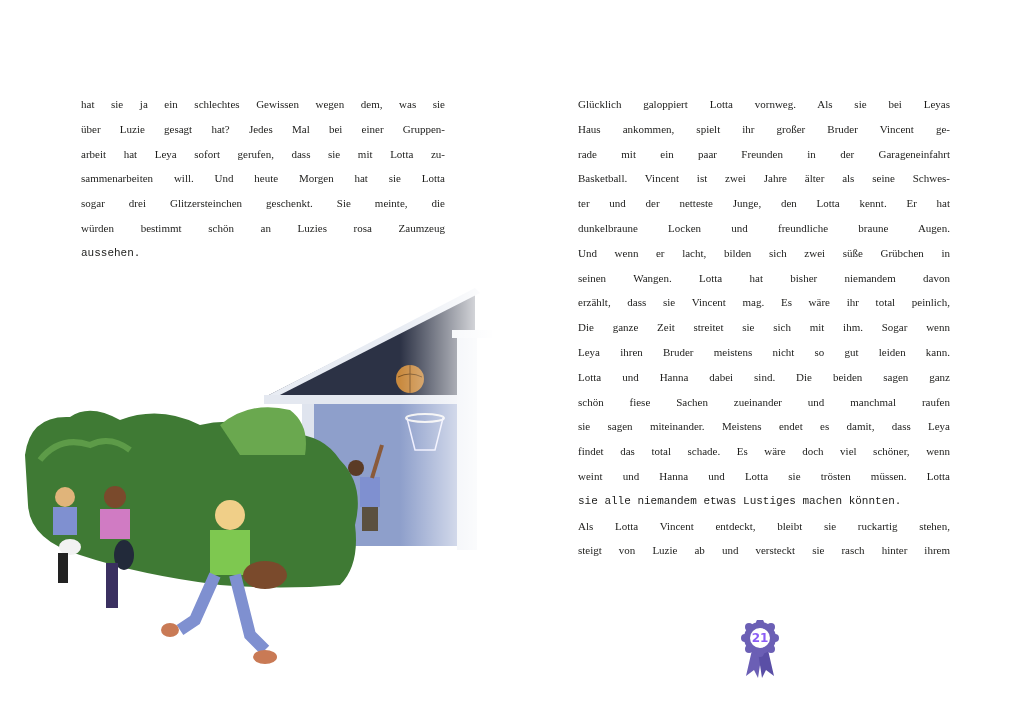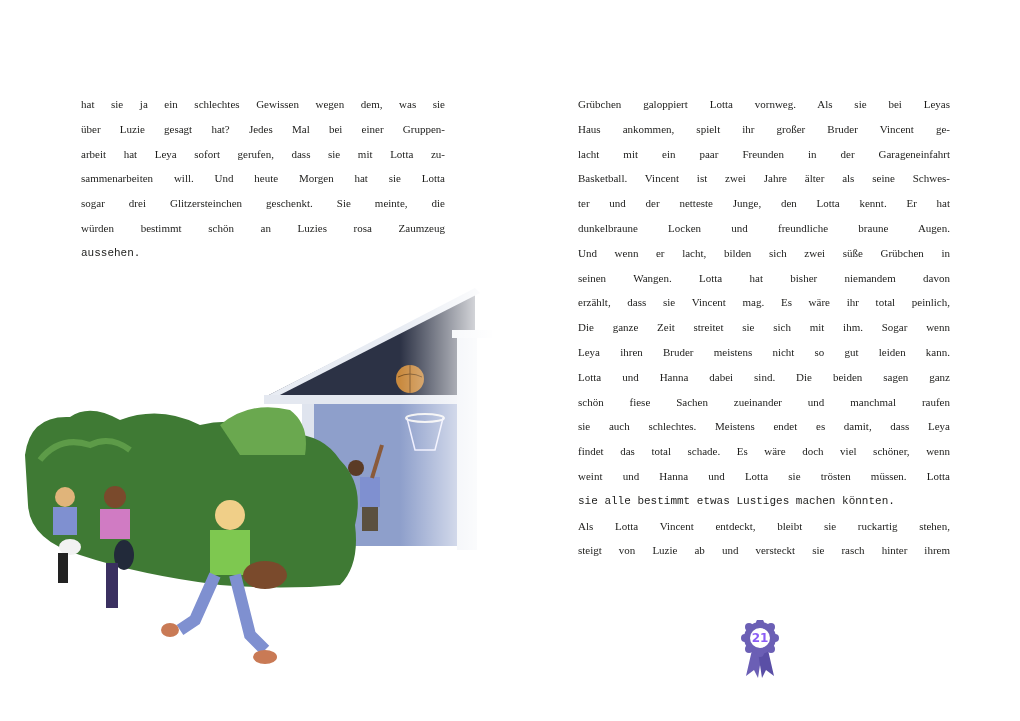--- a/index.html
+++ b/index.html
@@ -80,37 +80,37 @@
       <path d="M195,290 L175,335 L160,345" stroke="#7f90d0" stroke-width="12" fill="none"></path>
       <path d="M215,290 L230,350 L245,365" stroke="#7f90d0" stroke-width="12" fill="none"></path>
       <ellipse cx="150" cy="345" rx="9" ry="7" fill="#c97a55"></ellipse>
       <ellipse cx="245" cy="372" rx="12" ry="7" fill="#c97a55"></ellipse>
     </g>
   </svg>
 </div>
 
 <div class="page page-right">
   <div class="text-block right-text">
-    <span class="line">Grübchen galoppiert Lotta vornweg. Als sie bei Leyas</span>
+    <span class="line">Glücklich galoppiert Lotta vornweg. Als sie bei Leyas</span>
     <span class="line">Haus ankommen, spielt ihr großer Bruder Vincent ge-</span>
-    <span class="line">lacht mit ein paar Freunden in der Garageneinfahrt</span>
+    <span class="line">rade mit ein paar Freunden in der Garageneinfahrt</span>
     <span class="line">Basketball. Vincent ist zwei Jahre älter als seine Schwes-</span>
     <span class="line">ter und der netteste Junge, den Lotta kennt. Er hat</span>
     <span class="line">dunkelbraune Locken und freundliche braune Augen.</span>
     <span class="line">Und wenn er lacht, bilden sich zwei süße Grübchen in</span>
     <span class="line">seinen Wangen. Lotta hat bisher niemandem davon</span>
     <span class="line">erzählt, dass sie Vincent mag. Es wäre ihr total peinlich,</span>
     <span class="line">Die ganze Zeit streitet sie sich mit ihm. Sogar wenn</span>
     <span class="line">Leya ihren Bruder meistens nicht so gut leiden kann.</span>
     <span class="line">Lotta und Hanna dabei sind. Die beiden sagen ganz</span>
     <span class="line">schön fiese Sachen zueinander und manchmal raufen</span>
-    <span class="line">sie auch schlechtes. Meistens endet es damit, dass Leya</span>
+    <span class="line">sie sagen miteinander. Meistens endet es damit, dass Leya</span>
     <span class="line">findet das total schade. Es wäre doch viel schöner, wenn</span>
     <span class="line">weint und Hanna und Lotta sie trösten müssen. Lotta</span>
-    <span class="line last">sie alle bestimmt etwas Lustiges machen könnten.</span>
+    <span class="line last">sie alle niemandem etwas Lustiges machen könnten.</span>
     <span class="line">Als Lotta Vincent entdeckt, bleibt sie ruckartig stehen,</span>
     <span class="line">steigt von Luzie ab und versteckt sie rasch hinter ihrem</span>
   </div>
 
   <div class="page-badge">
     <svg width="44" height="60" viewBox="0 0 44 60">
       <path d="M14,30 L8,56 L16,50 L20,58 L24,32 Z" fill="#6b5fb5"></path>
       <path d="M30,30 L36,56 L28,50 L24,58 L20,32 Z" fill="#5a4fa6"></path>
       <g fill="#6b5fb5">
         <circle cx="22" cy="18" r="16"></circle>

